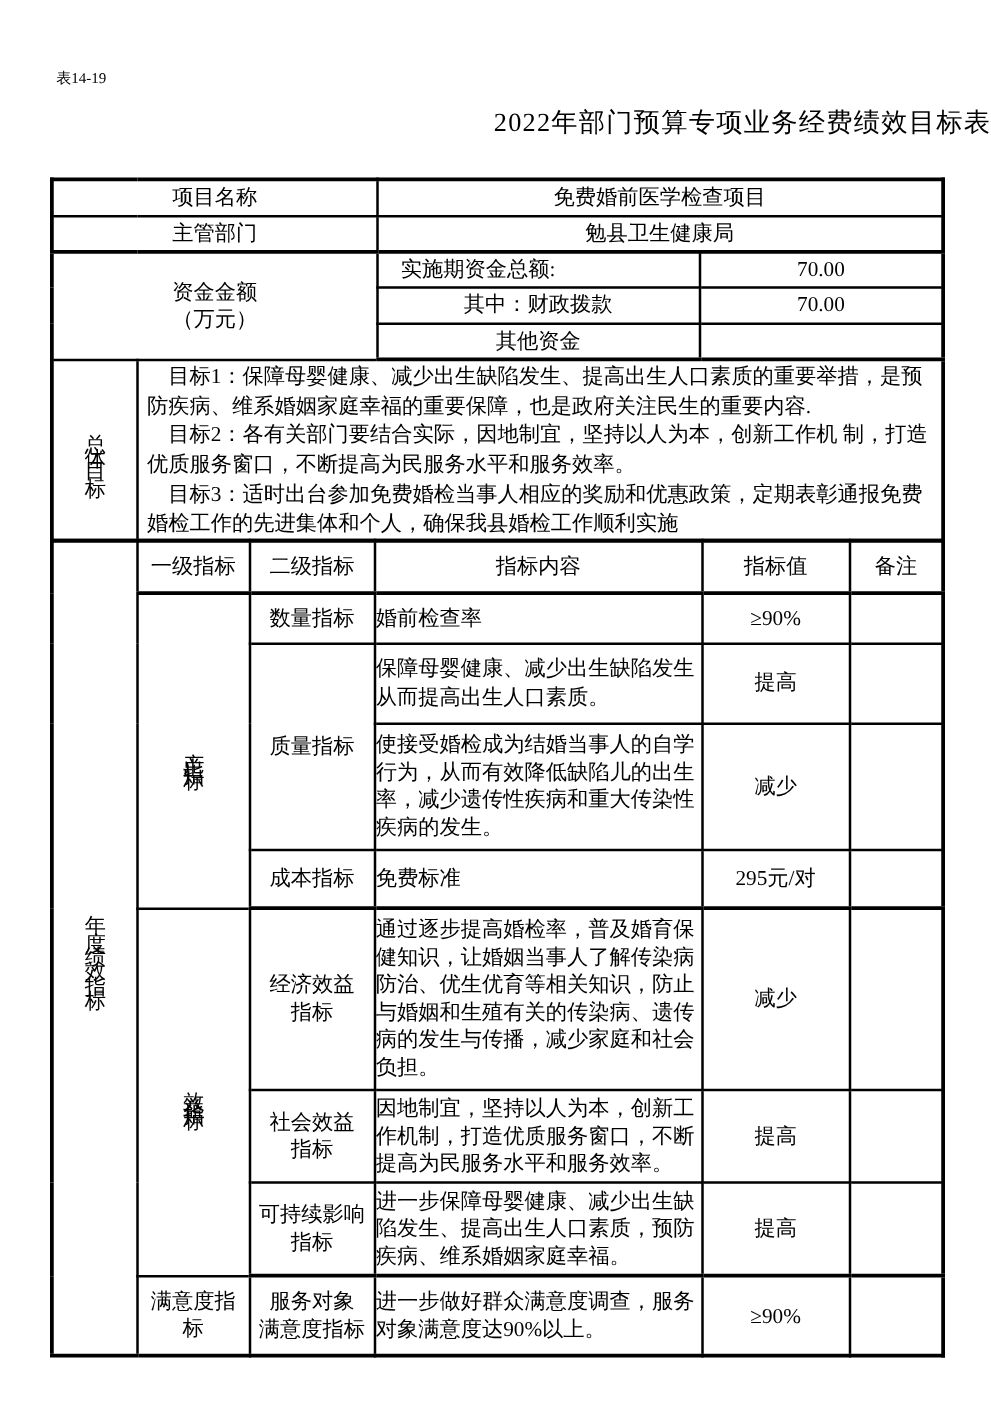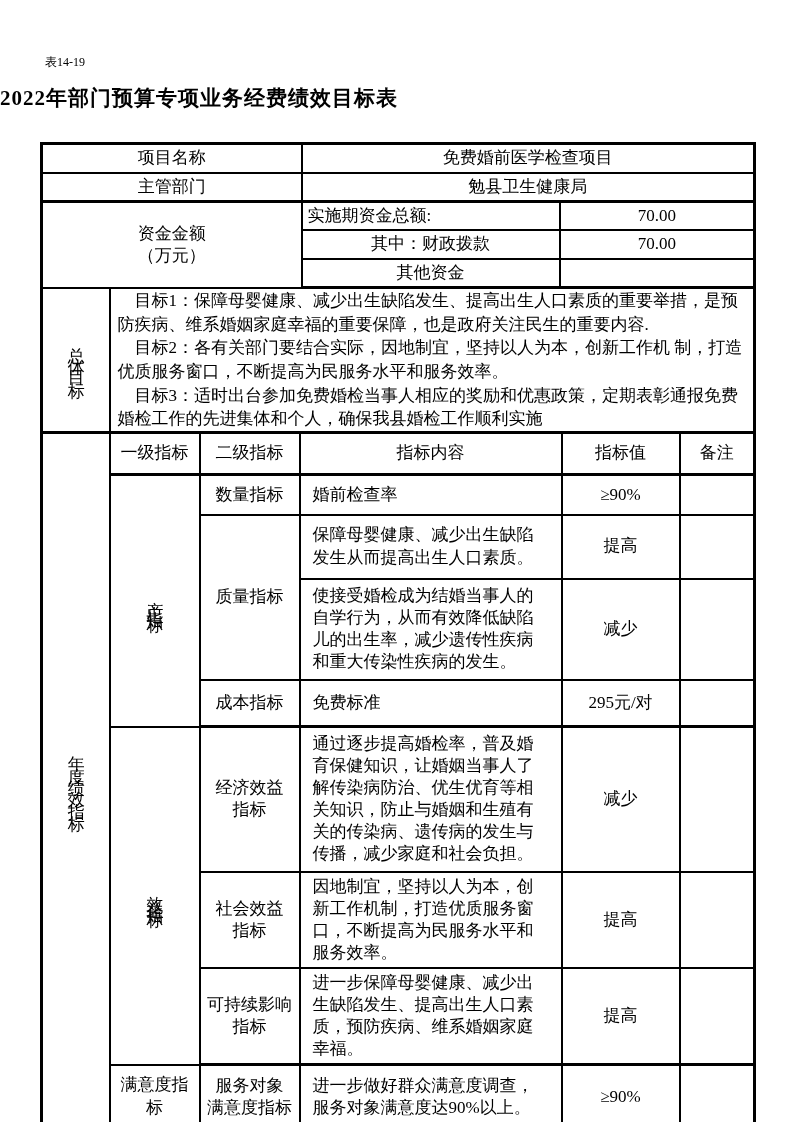--- a/index.html
+++ b/index.html
@@ -7,37 +7,37 @@
     width: 793px; height: 1122px; position: relative;
     font-family: "Liberation Serif", "DejaVu Serif", serif;
     color: #000000;
   }
   .form-tag {
     position: absolute; left: 45px; top: 54px;
     font-size: 12px;
   }
   .page-title {
     position: absolute; top: 84px; left: 0; width: 100%;
-    text-align: left; font-size: 21px; font-weight: bold;
+    text-align: right; font-size: 21px; font-weight: normal;
     letter-spacing: 1px;
   }
   .tables { position: absolute; left: 40px; top: 142px; width: 599px; }
   table {
     border-collapse: collapse; table-layout: fixed; width: 713px;
     border: 3px solid #000;
   }
   .t2 { margin-top: -3px; }
   td {
     border: 2px solid #000;
     font-size: 17px; line-height: 1.3;
     text-align: center; vertical-align: middle;
     padding: 1px 2px; overflow: hidden;
   }
-  td.left { text-align: left; padding-left: 5px; }
-  td.content { text-align: left; padding: 3px 12px; }
+  td.left { text-align: left; padding-left: 18px; }
+  td.content { text-align: left; padding: 3px 0; }
   .pre { white-space: pre-line; }
   .goal-cell { text-align: left; padding: 0 7px; line-height: 1.39; vertical-align: middle; }
   .vert { padding: 0; }
   .vert-inner {
     display: inline-block;
     writing-mode: vertical-lr;
     text-orientation: upright;
     letter-spacing: 5px;
   }
   .vert-inner.wide { letter-spacing: 12px; }

